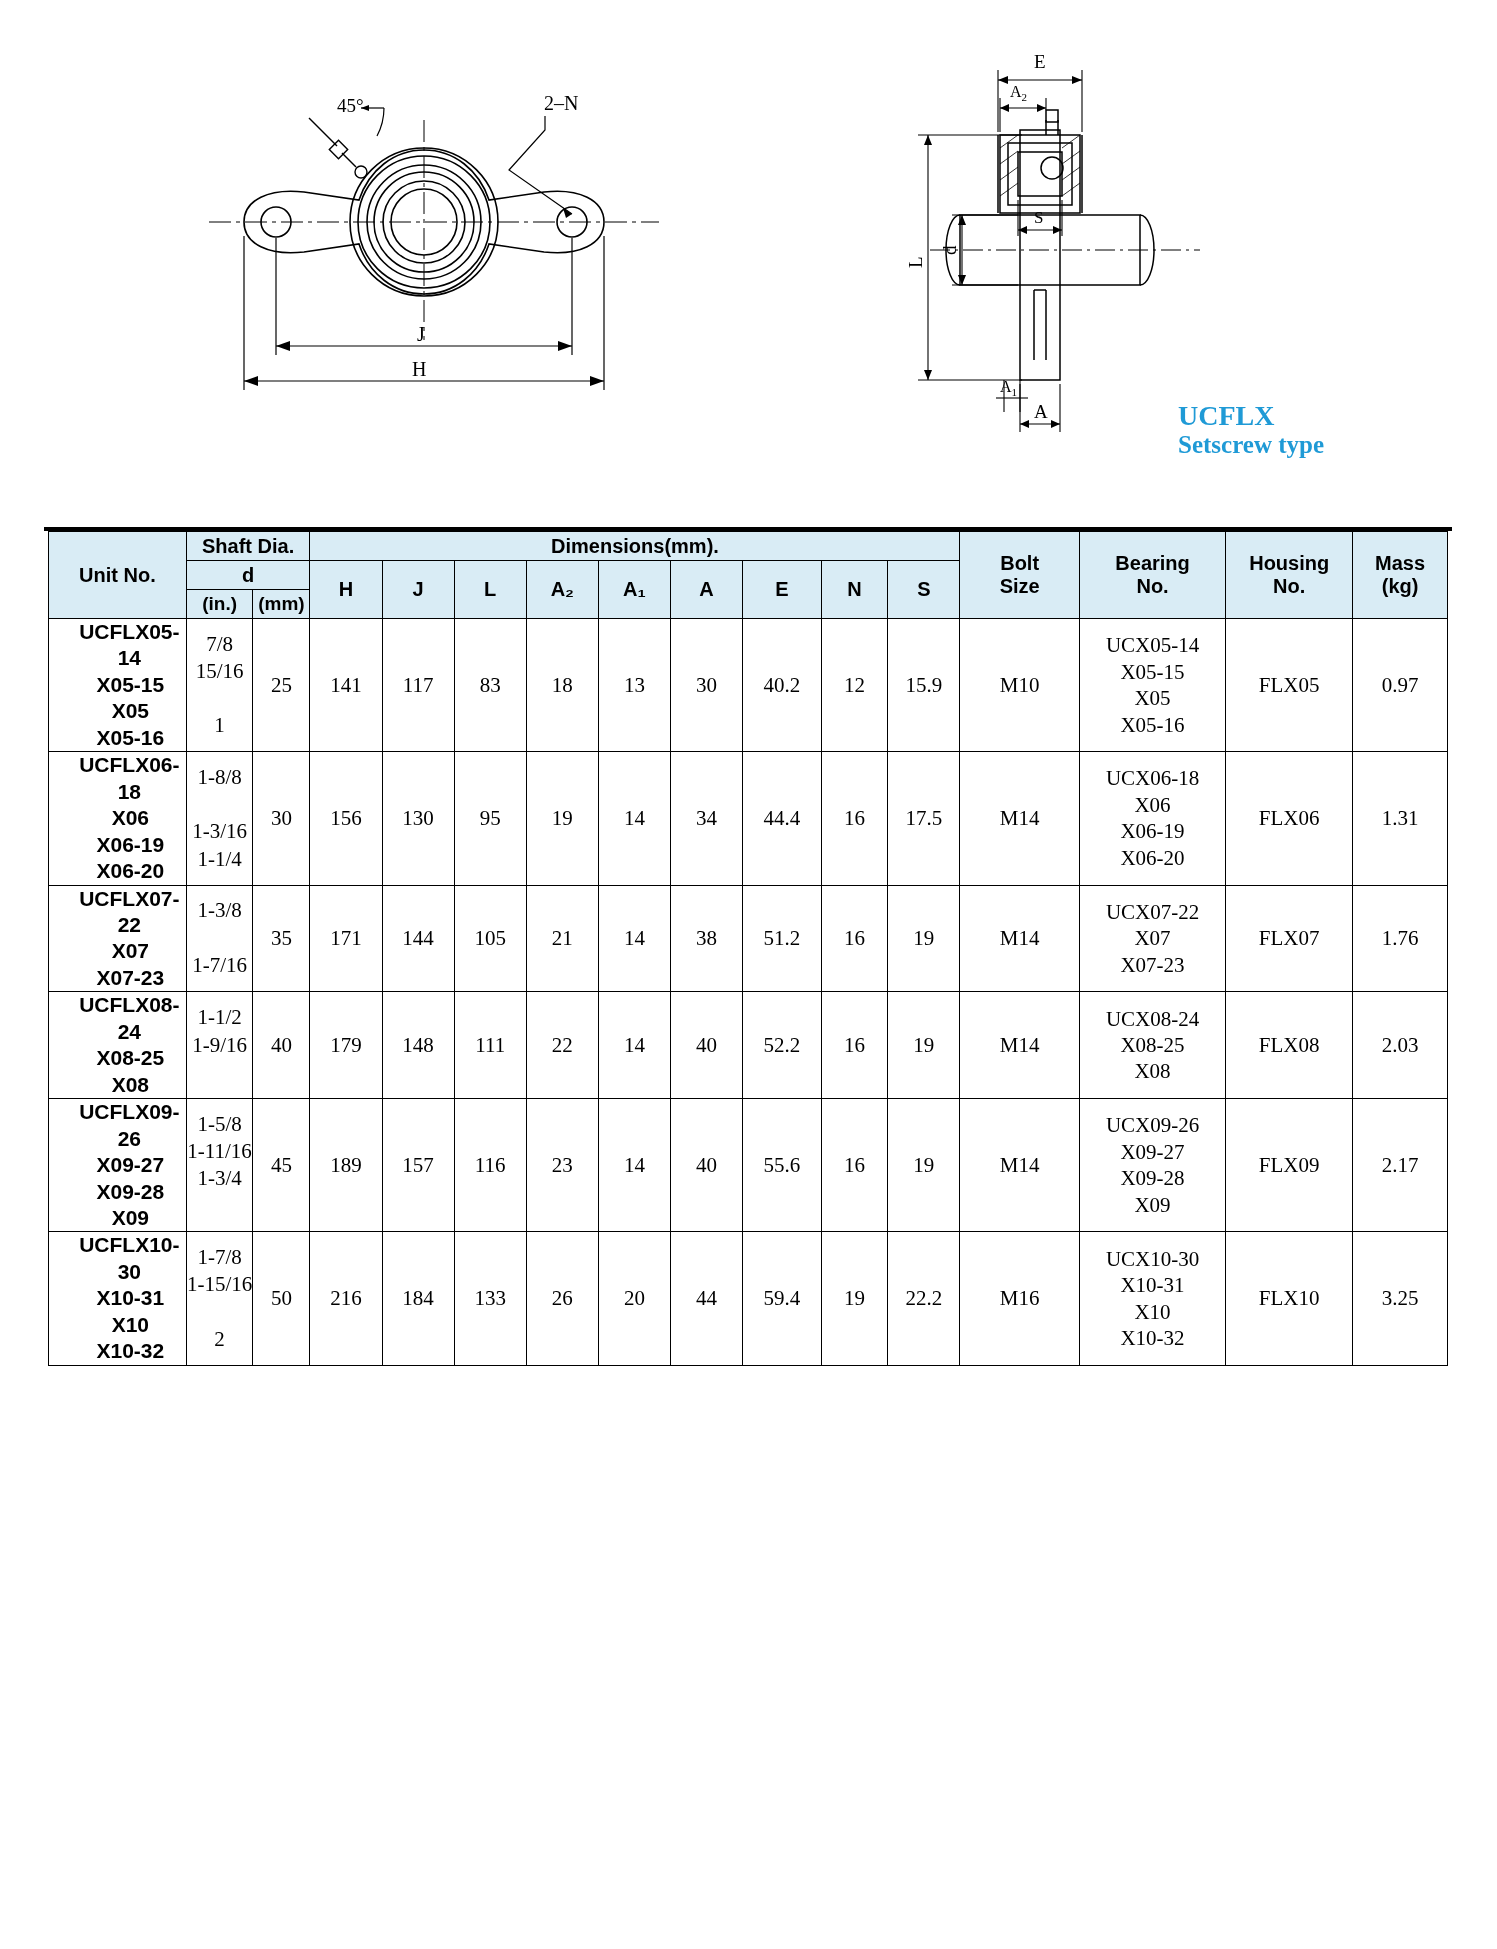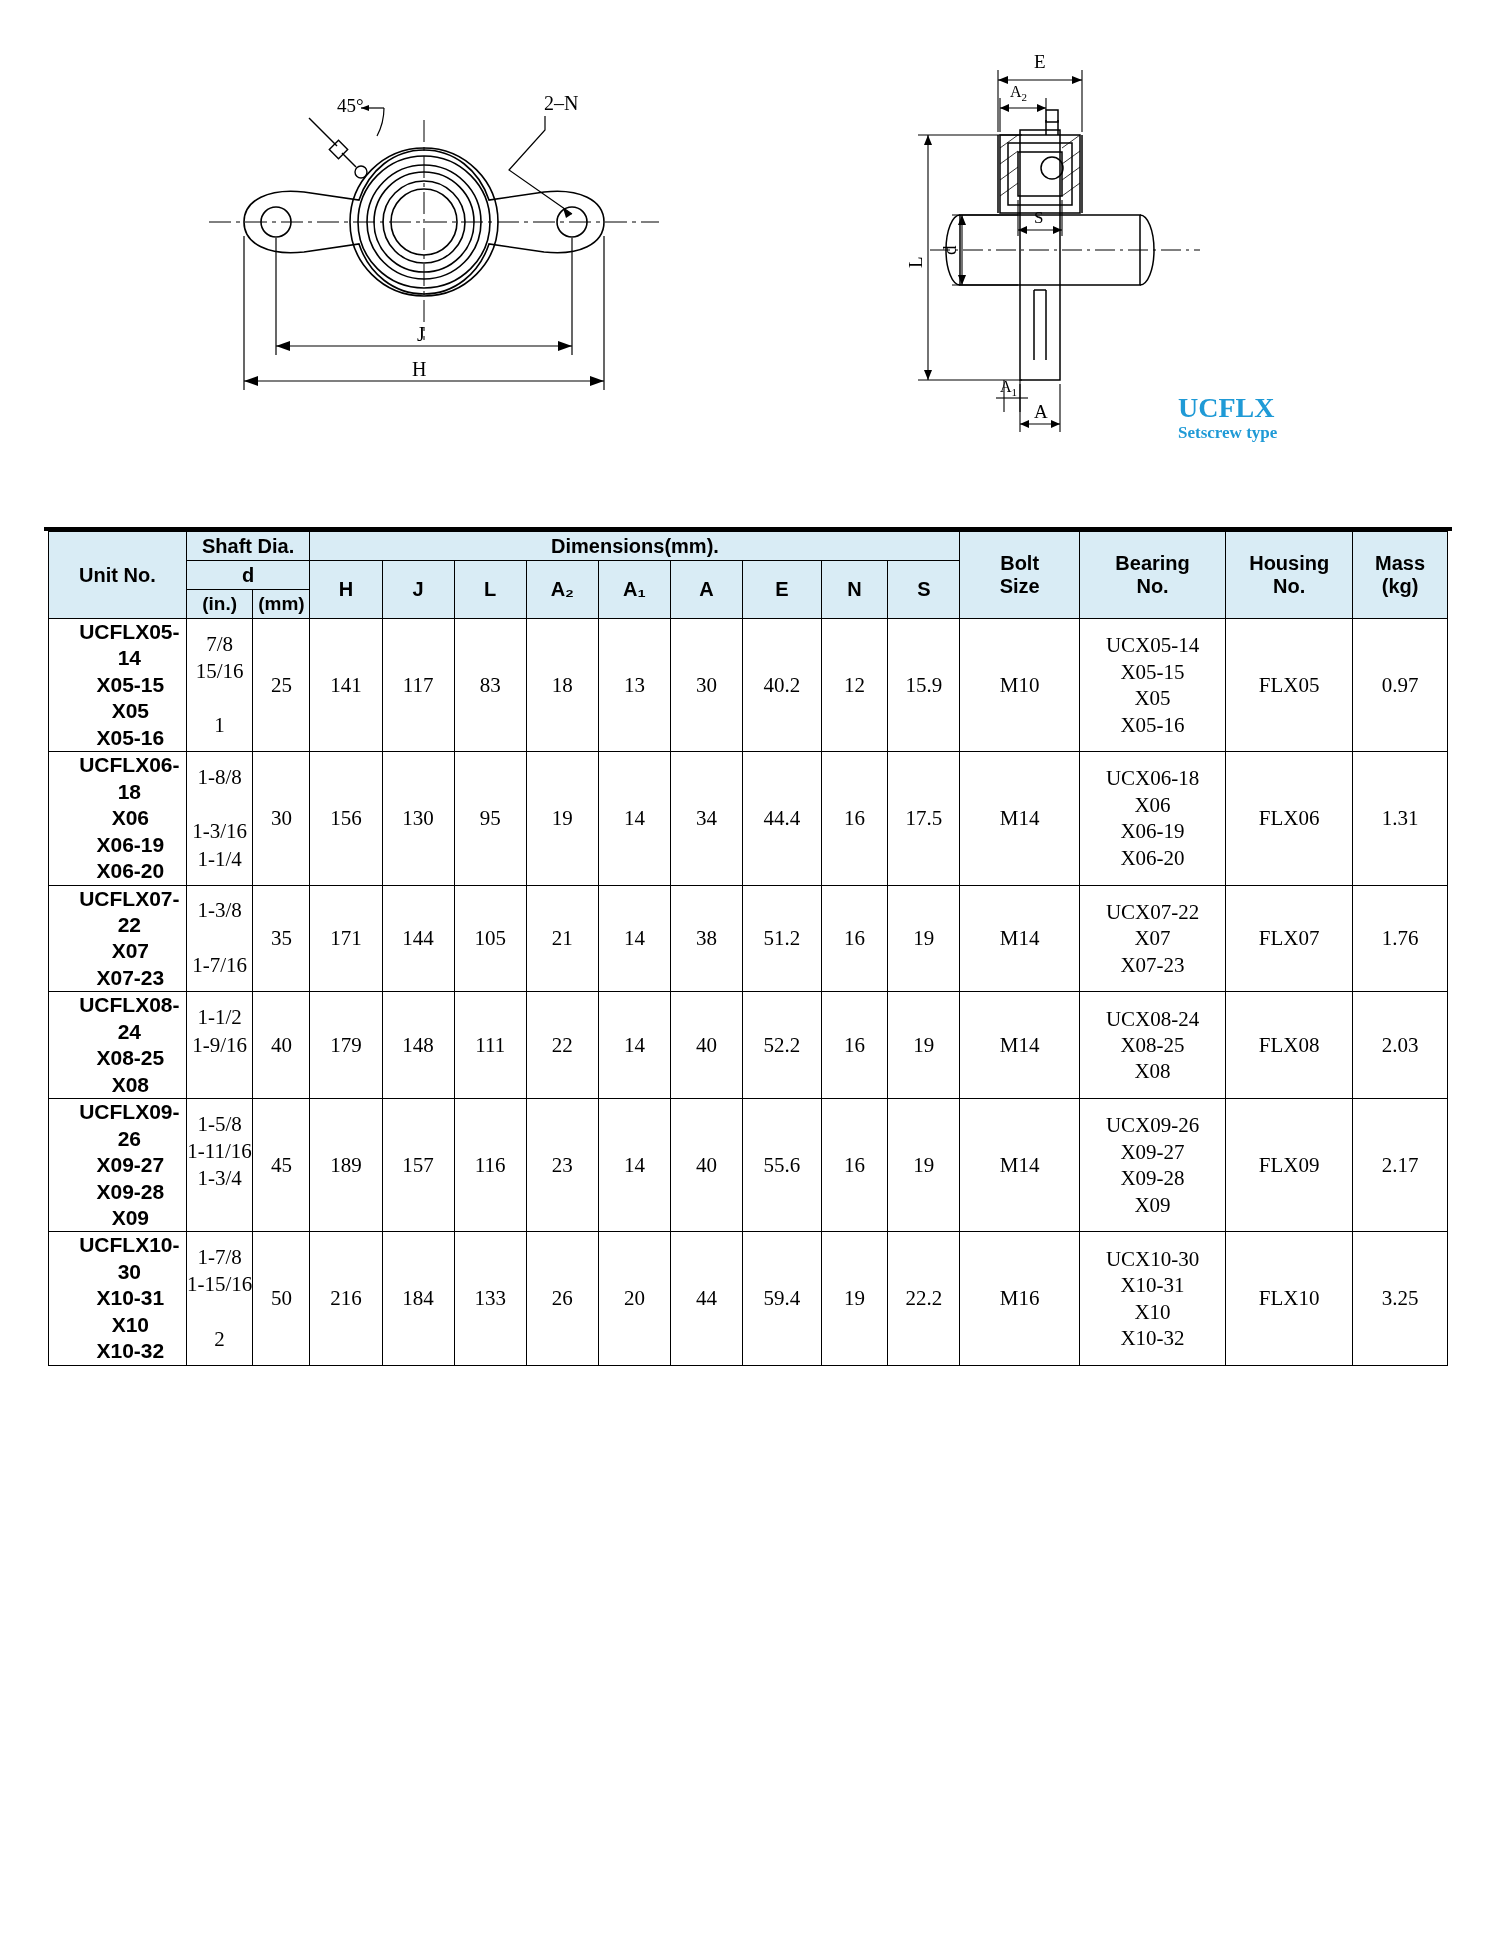--- a/index.html
+++ b/index.html
@@ -24,30 +24,30 @@
     height: 500px;
   }
   .svg-wrap { position: absolute; }
 
   #left-drawing { left: 209px; top: 50px; }
   #right-drawing { left: 900px; top: 40px; }
 
   #type-label {
     position: absolute;
     left: 1178px;
-    top: 392px;
+    top: 400px;
     width: 300px;
     text-align: left;
     color: #1f9ad6;
     font-family: "Liberation Serif", serif;
     font-weight: bold;
     line-height: 1.12;
   }
   #type-label .t1 { font-size: 28px; display: block; }
-  #type-label .t2 { font-size: 17px; display: block; }
+  #type-label .t2 { font-size: 25px; display: block; }
 
   
   #spec-table {
     position: absolute;
     left: 48px;
     top: 531px;
     width: 1400px;
     border-collapse: collapse;
     table-layout: fixed;
     font-family: "Liberation Serif", serif;

